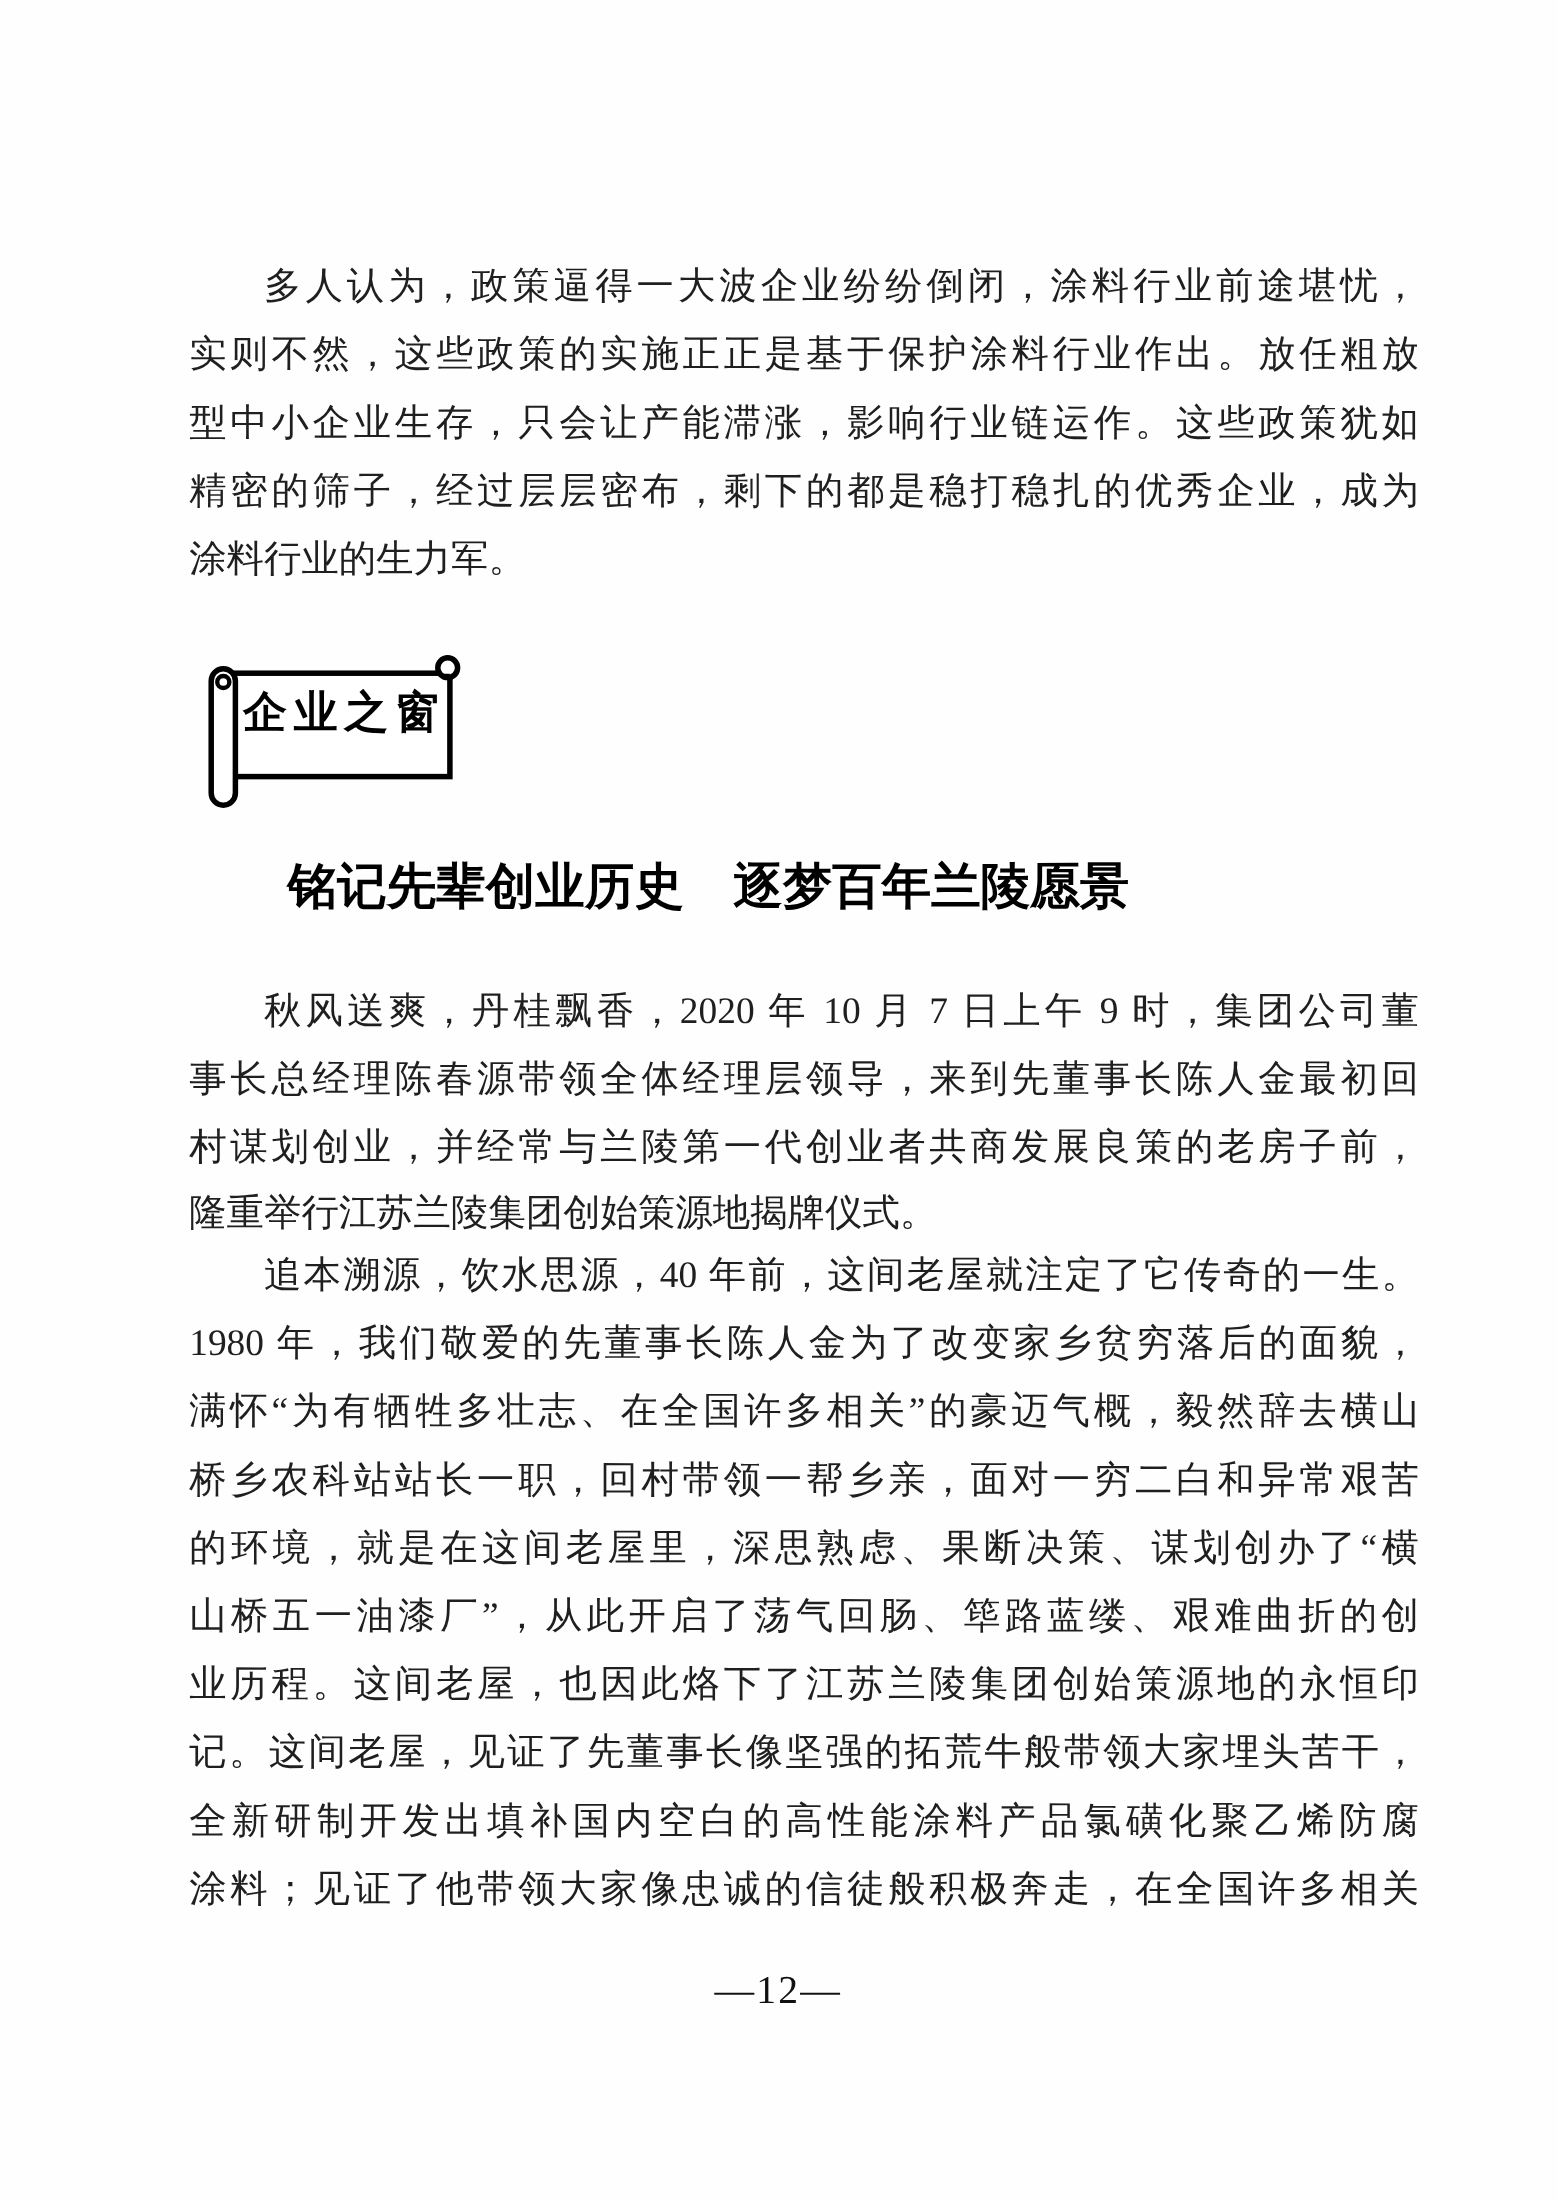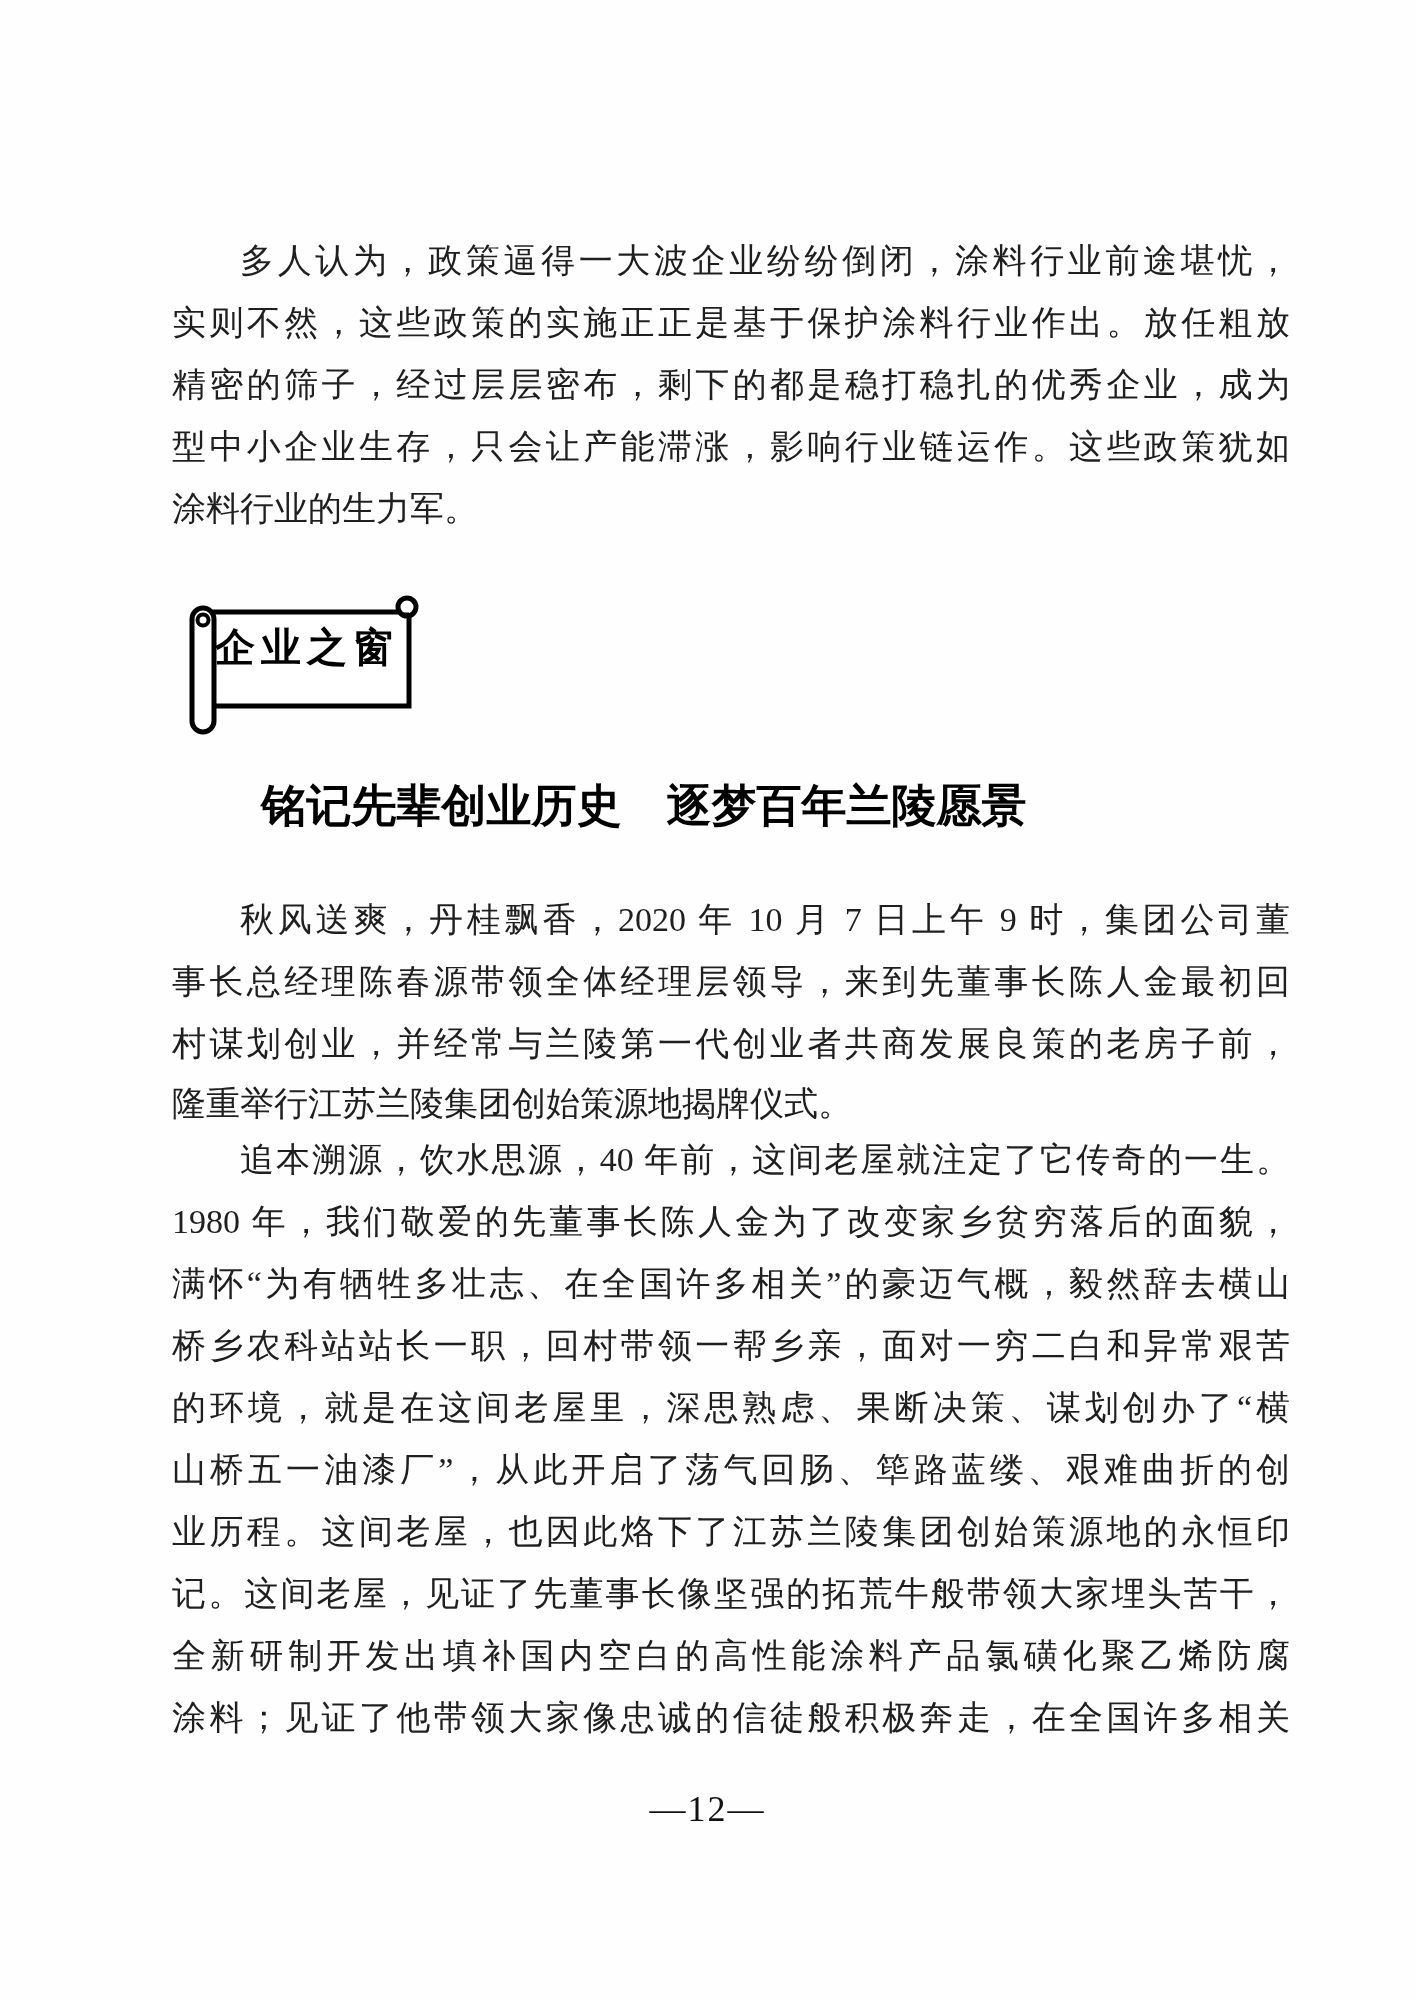--- a/index.html
+++ b/index.html
@@ -40,23 +40,22 @@
   }
   
   .banner{
     position:absolute;
     left:185px; top:592px;
     width:242px; height:148px;
   }
   .banner svg{ position:absolute; left:0; top:0; }
   .banner-label{
     position:absolute;
-    left:24px; top:28px;
+    left:36px; top:28px;
     width:196px;
-    text-align:center;
     font-family:"Liberation Sans","DejaVu Sans",sans-serif;
     font-weight:700;
     font-size:40px;
     letter-spacing:6px;
     color:#000;
   }
   
   .article-title{
     position:absolute;
     left:0; top:776px;
@@ -83,22 +82,22 @@
   .pos-pb{ top:1129px; }
 </style>
 </head>
 <body>
 
 <div class="page">
 
   <section class="textblock pos-p1">
     <div class="line indent">多人认为，政策逼得一大波企业纷纷倒闭，涂料行业前途堪忧，</div>
     <div class="line">实则不然，这些政策的实施正正是基于保护涂料行业作出。放任粗放</div>
+    <div class="line">型中小企业生存，只会让产能滞涨，影响行业链运作。这些政策犹如</div>
     <div class="line">精密的筛子，经过层层密布，剩下的都是稳打稳扎的优秀企业，成为</div>
-    <div class="line">型中小企业生存，只会让产能滞涨，影响行业链运作。这些政策犹如</div>
     <div class="line split">
       <span>涂料行业的生力军。</span>
     </div>
   </section>
 
   <div class="banner">
     <svg width="242" height="148" viewBox="0 0 242 148">
       <rect x="26" y="20" width="198" height="94" fill="#ffffff" stroke="#000000" stroke-width="5"></rect>
       <circle cx="222" cy="15" r="9" fill="#ffffff" stroke="#000000" stroke-width="5"></circle>
       <path d="M217 23 L224 23" stroke="#000000" stroke-width="5"></path>

